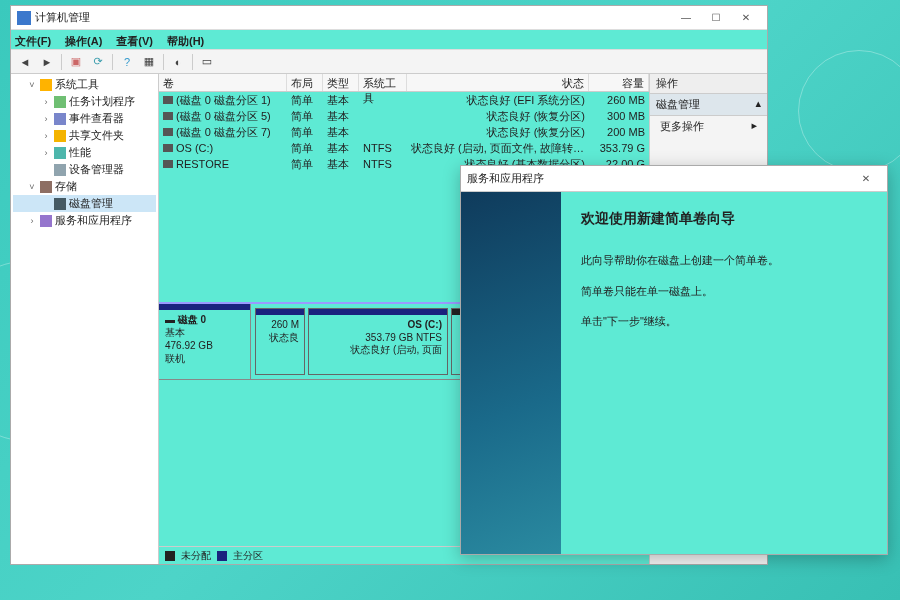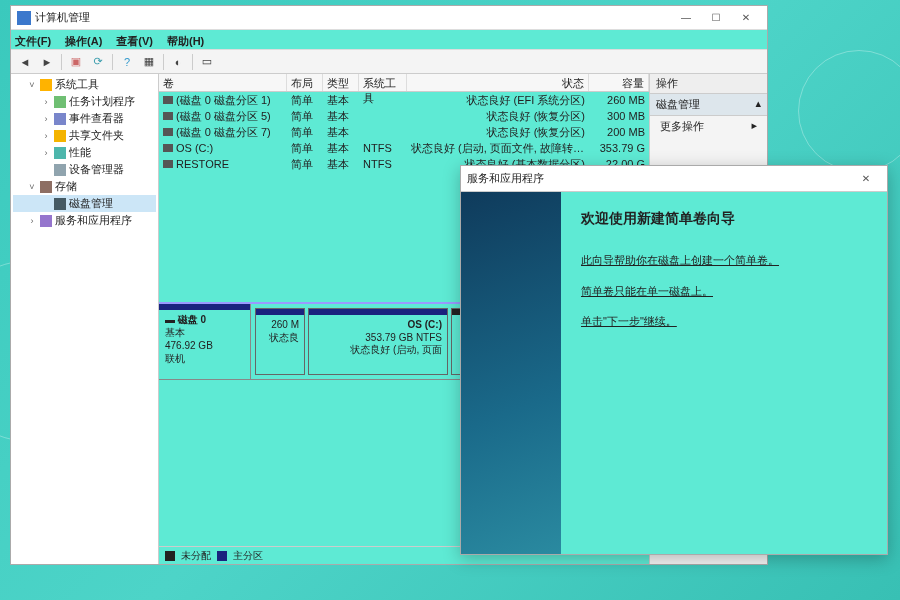--- a/index.html
+++ b/index.html
@@ -65,21 +65,21 @@
 .rightpane .sect { background:#dde6ec; padding:3px 6px; border-bottom:1px solid #ccc; display:flex; justify-content:space-between; }
 .rightpane .item { padding:3px 10px; display:flex; justify-content:space-between; font-size:11px; }
 
 
 .window.wizard { left:460px; top:165px; width:428px; height:390px; box-shadow:0 4px 16px rgba(0,0,0,0.25); z-index:5; }
 .wizard .titlebar { border-bottom:1px solid #ccc; height:26px; }
 .wizard-body { flex:1; display:flex; }
 .wiz-left { width:100px; background:linear-gradient(160deg,#0f3b5c 0%, #1a6a8a 60%, #2a8aa0 100%); }
 .wiz-right { flex:1; padding:18px 20px; font-size:12px; }
 .wiz-right h2 { font-size:14px; font-weight:600; margin-bottom:24px; }
-.wiz-right p { margin-bottom:14px; font-size:11px; line-height:1.5;text-decoration:underline; }
+.wiz-right p { margin-bottom:14px; font-size:11px; line-height:1.5; }
 .wiz-buttons { height:44px; border-top:1px solid #ddd; display:flex; align-items:center; justify-content:flex-end; gap:10px; padding:0 14px; }
 .wiz-buttons button { min-width:76px; height:24px; font-size:11px; border:1px solid #999; background:#f5f5f5; }
 .wiz-buttons button:disabled { color:#aaa; }
 .wiz-buttons button.focus { border:1px solid #2a6bd4; box-shadow:0 0 0 1px #7fb2f0; }
 .cursor { position:absolute; width:14px; height:18px; pointer-events:none; } .ticon.sys{background:#ffb300;} .ticon.task{background:#6fbf73;} .ticon.ev{background:#7986cb;} .ticon.share{background:#f4b400;} .ticon.perf{background:#4db6ac;} .ticon.dev{background:#90a4ae;} .ticon.store{background:#8d6e63;} .ticon.dm{background:#455a64;} .ticon.svc{background:#9575cd;} .ticon.root{background:#356ea0;}
 </style>
 </head>
 <body>
 
 <div class="window main">

